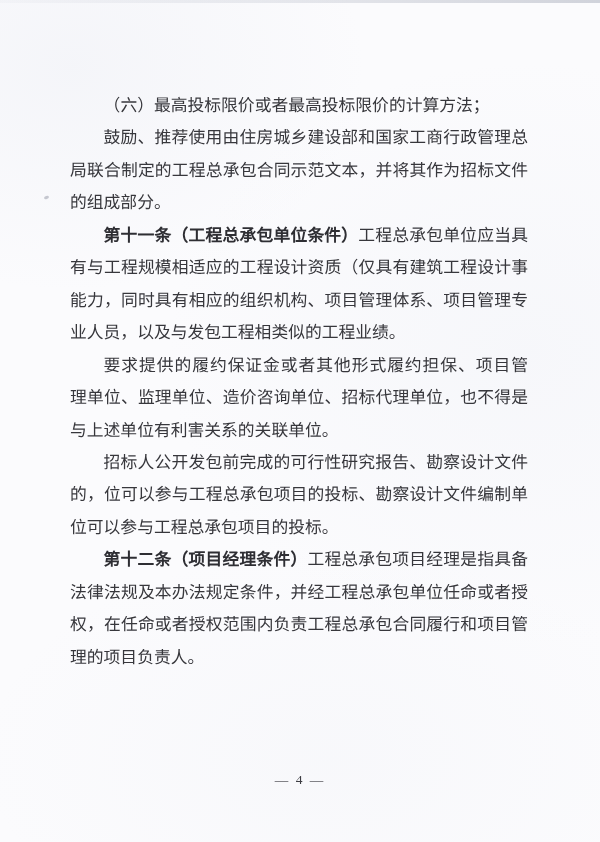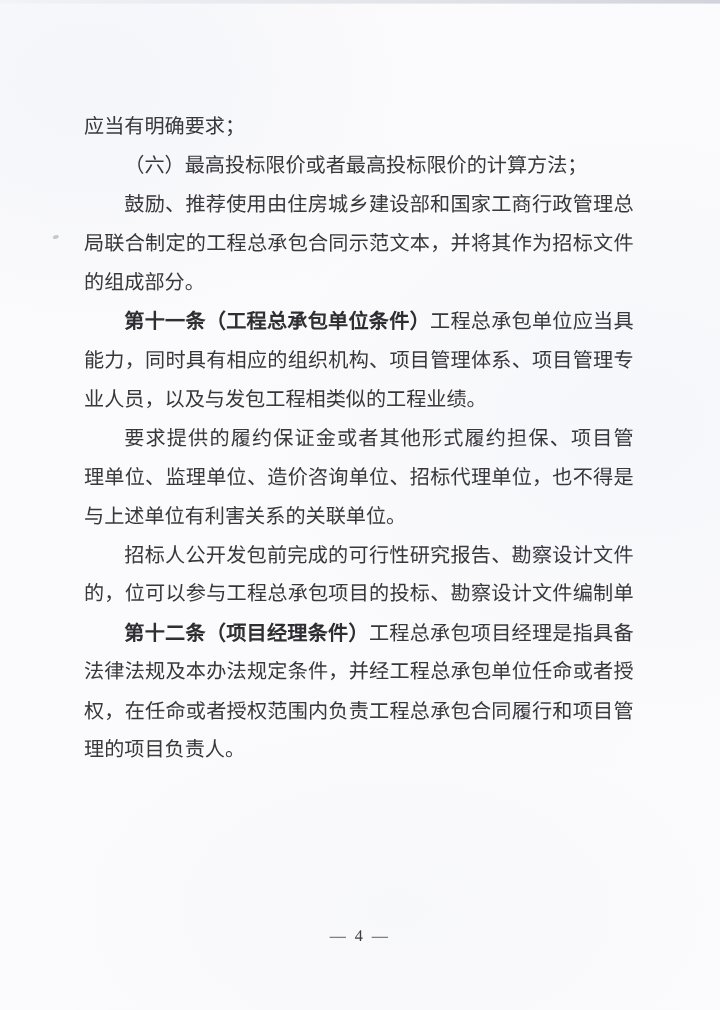--- a/index.html
+++ b/index.html
@@ -77,32 +77,33 @@
     color: #3c3c42;
   }
 </style>
 </head>
 <body>
 
 <div class="page">
   <div class="top-edge"></div>
   <div class="speck"></div>
   <main class="doc-body">
-      <div class="line"><span class="seg">应当有明确要求；</span></div>
       <div class="line indent"><span class="seg">（六）最高投标限价或者最高投标限价的计算方法；</span></div>
       <div class="line indent fill"><span class="seg">鼓励、推荐使用由住房城乡建设部和国家工商行政管理总</span></div>
       <div class="line fill"><span class="seg">局联合制定的工程总承包合同示范文本，并将其作为招标文件</span></div>
       <div class="line"><span class="seg">的组成部分。</span></div>
       <div class="line indent fill"><span class="seg bold">第十一条（工程总承包单位条件）</span><span class="seg">工程总承包单位应当具</span></div>
+      <div class="line fill"><span class="seg">有与工程规模相适应的工程设计资质（仅具有建筑工程设计事</span></div>
       <div class="line fill"><span class="seg">能力，同时具有相应的组织机构、项目管理体系、项目管理专</span></div>
       <div class="line"><span class="seg">业人员，以及与发包工程相类似的工程业绩。</span></div>
       <div class="line indent fill"><span class="seg">要求提供的履约保证金或者其他形式履约担保、项目管</span></div>
       <div class="line fill"><span class="seg">理单位、监理单位、造价咨询单位、招标代理单位，也不得是</span></div>
       <div class="line"><span class="seg">与上述单位有利害关系的关联单位。</span></div>
       <div class="line indent fill"><span class="seg">招标人公开发包前完成的可行性研究报告、勘察设计文件</span></div>
       <div class="line fill"><span class="seg">的，位可以参与工程总承包项目的投标、勘察设计文件编制单</span></div>
+      <div class="line"><span class="seg">位可以参与工程总承包项目的投标。</span></div>
       <div class="line indent fill"><span class="seg bold">第十二条（项目经理条件）</span><span class="seg">工程总承包项目经理是指具备</span></div>
       <div class="line fill"><span class="seg">法律法规及本办法规定条件，并经工程总承包单位任命或者授</span></div>
       <div class="line fill"><span class="seg">权，在任命或者授权范围内负责工程总承包合同履行和项目管</span></div>
       <div class="line"><span class="seg">理的项目负责人。</span></div>
     </main>
   <div class="footer">— 4 —</div>
 </div>
 
 </body></html>

